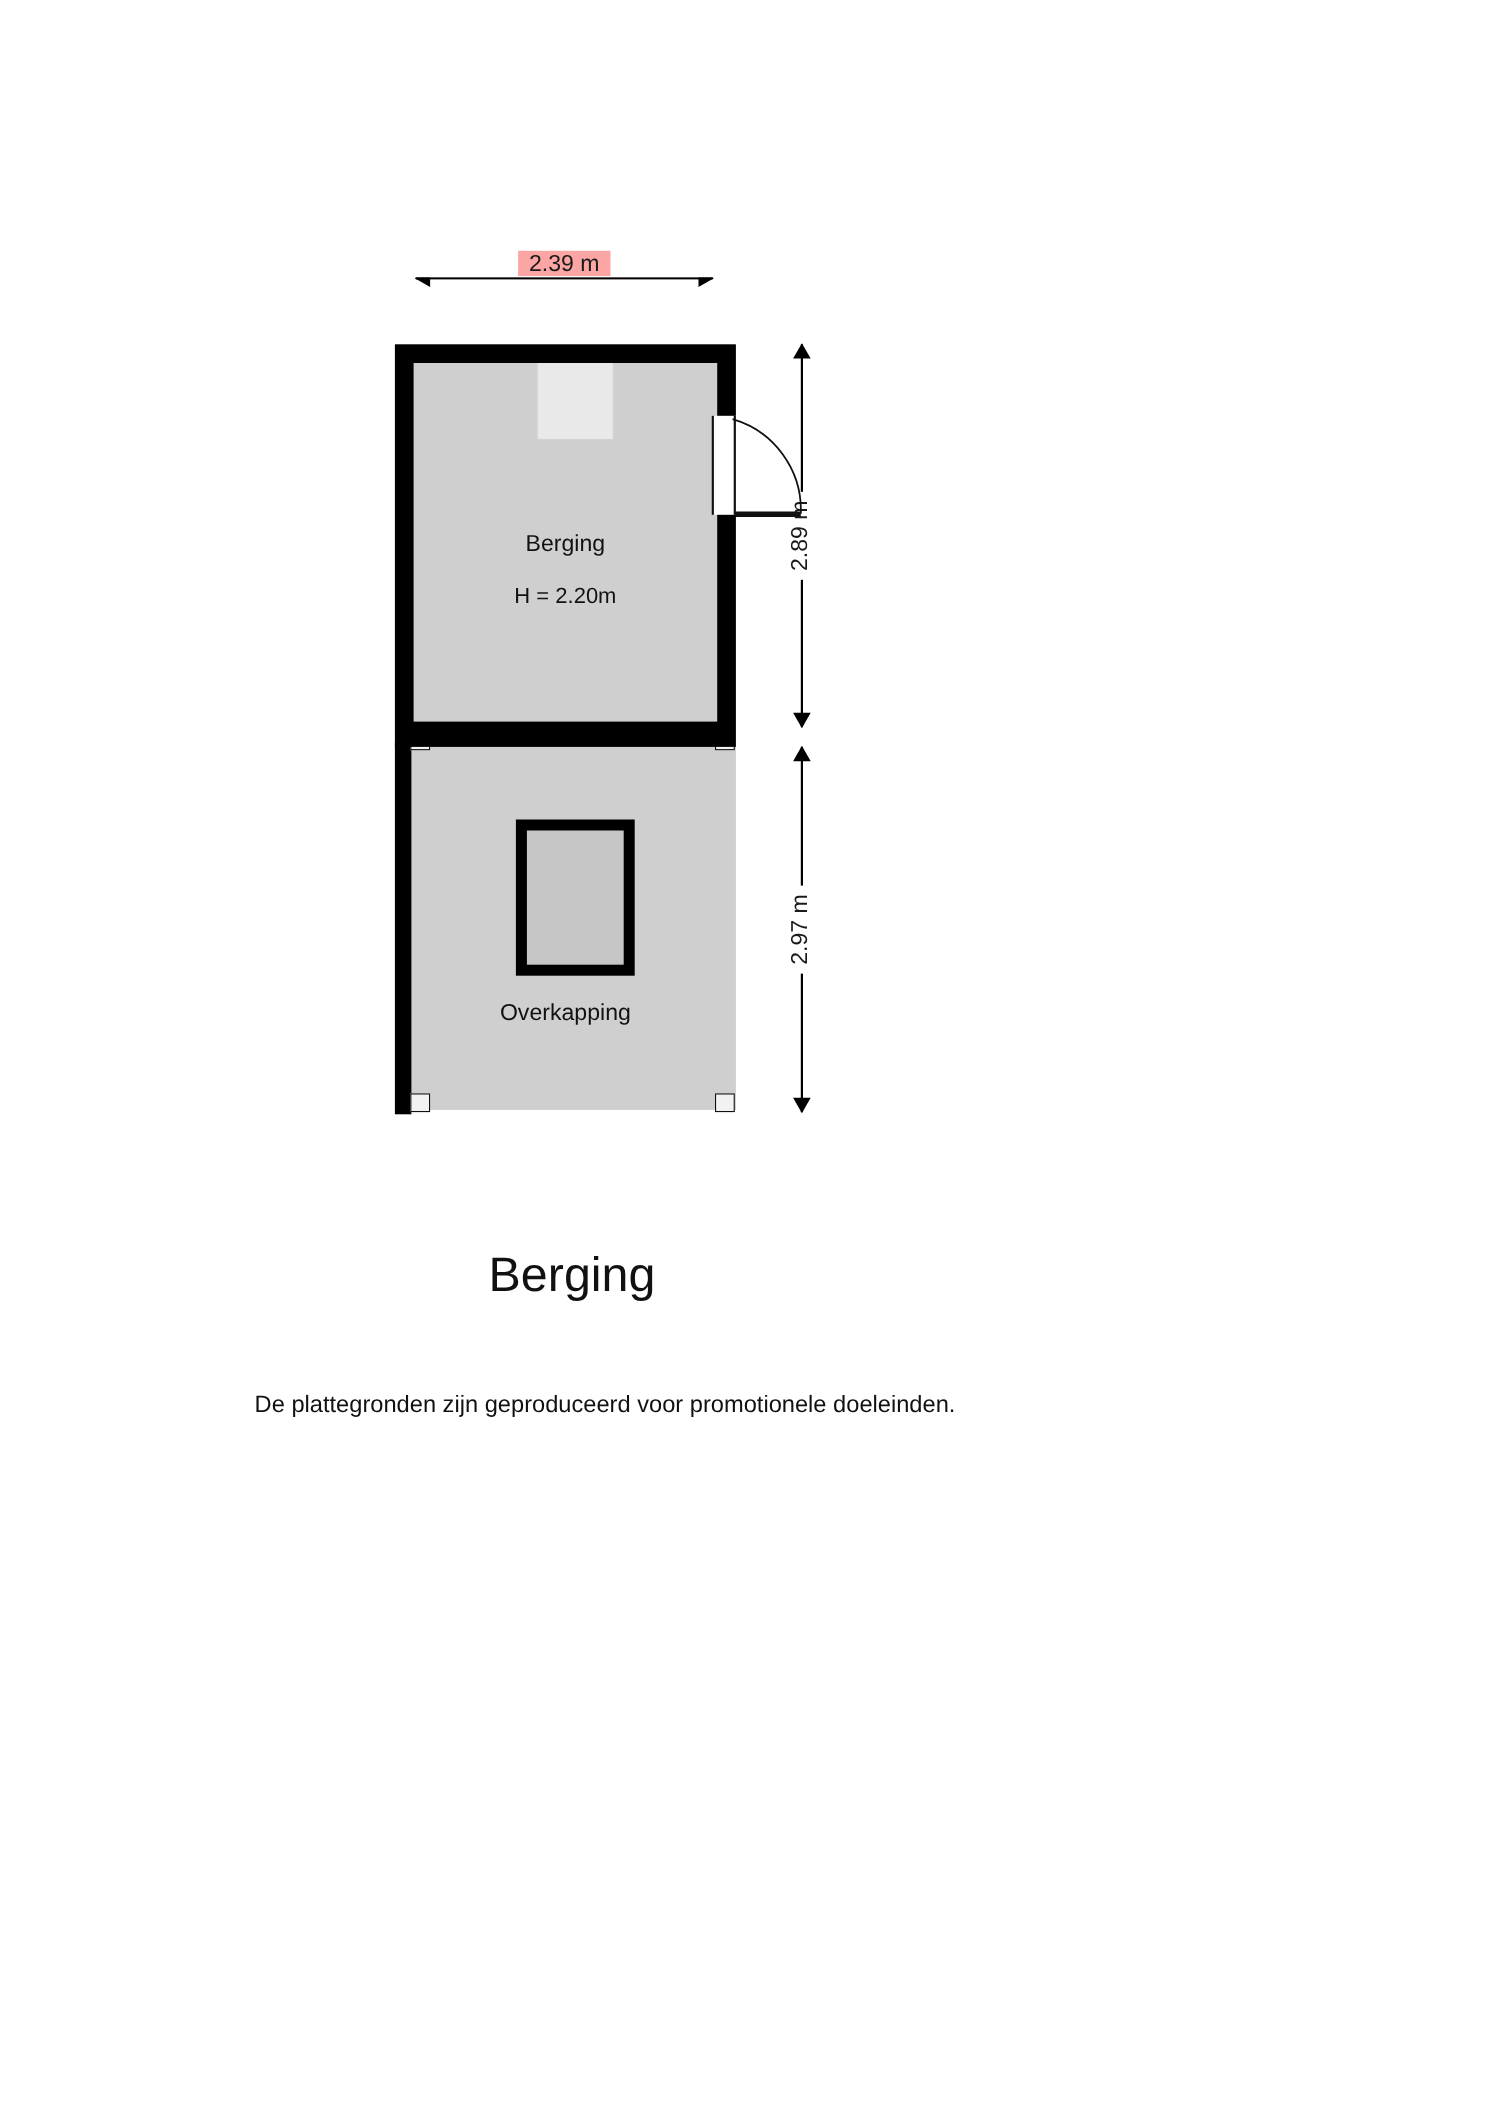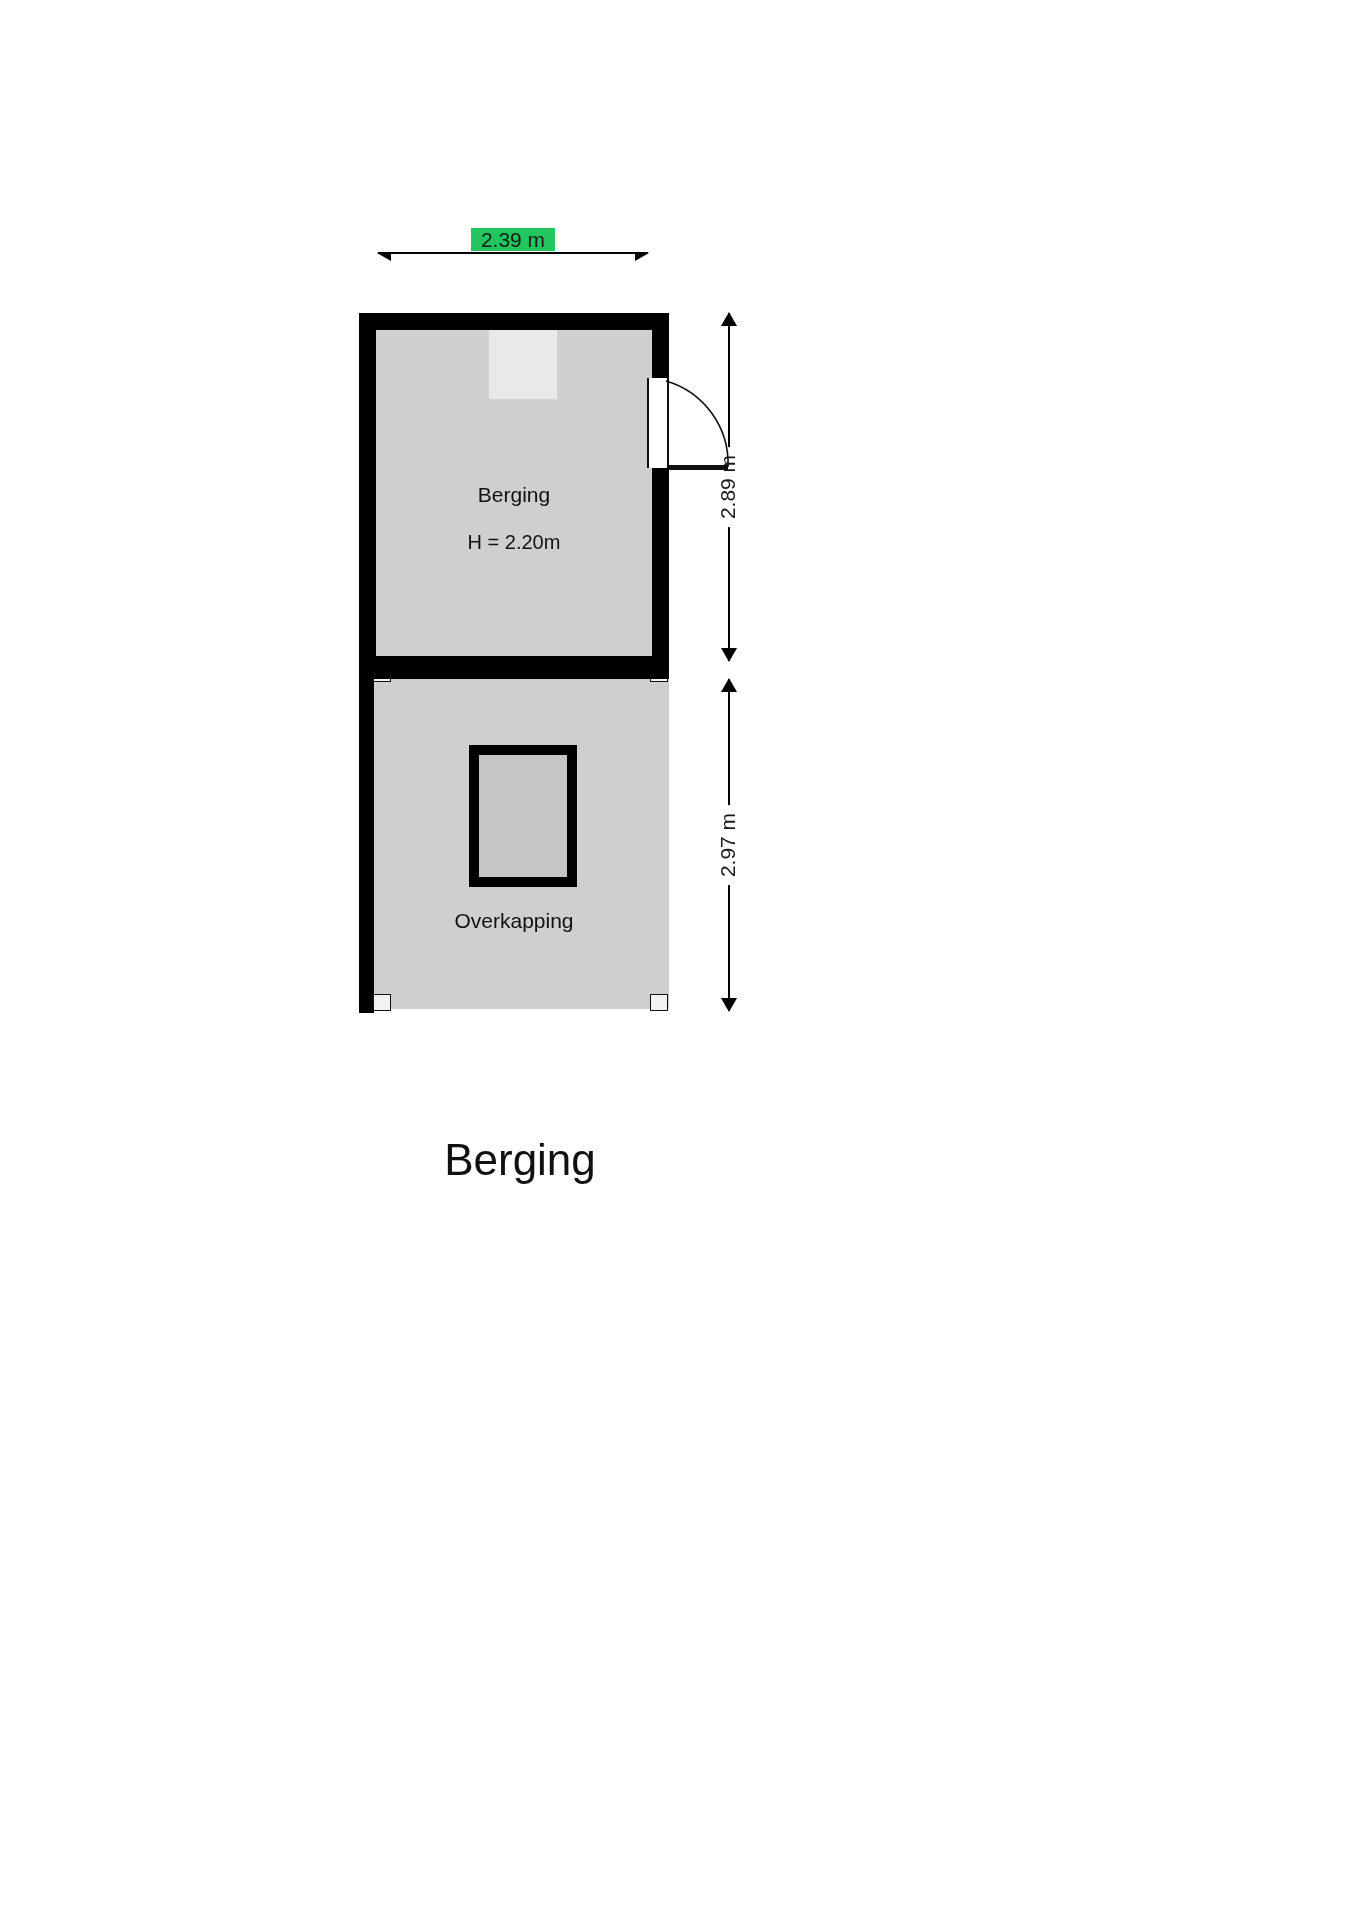--- a/index.html
+++ b/index.html
@@ -52,21 +52,21 @@
   #dim-top .label {
     position: absolute;
     left: 0;
     top: -4px;
     width: 270px;
     text-align: center;
     font-size: 21px;
     background: #fff;
   }
   #dim-top .label span {
-    background: #22c55e;
+    background: #fca5a5;
     padding: 0 10px;
   }
 
   
   .dim-v {
     position: absolute;
     width: 40px;
   }
   .dim-v .line {
     position: absolute;
@@ -329,13 +329,14 @@
     <div class="name">Berging</div>
     <div class="height">H = 2.20m</div>
   </div>
 
   <div class="room-label" id="label-overkapping">Overkapping</div>
 </div>
 
 <div id="plan-title">Berging</div>
 
 <div id="disclaimer">
+  <div>De plattegronden zijn geproduceerd voor promotionele doeleinden.</div>
 </div>
 
 </body></html>

